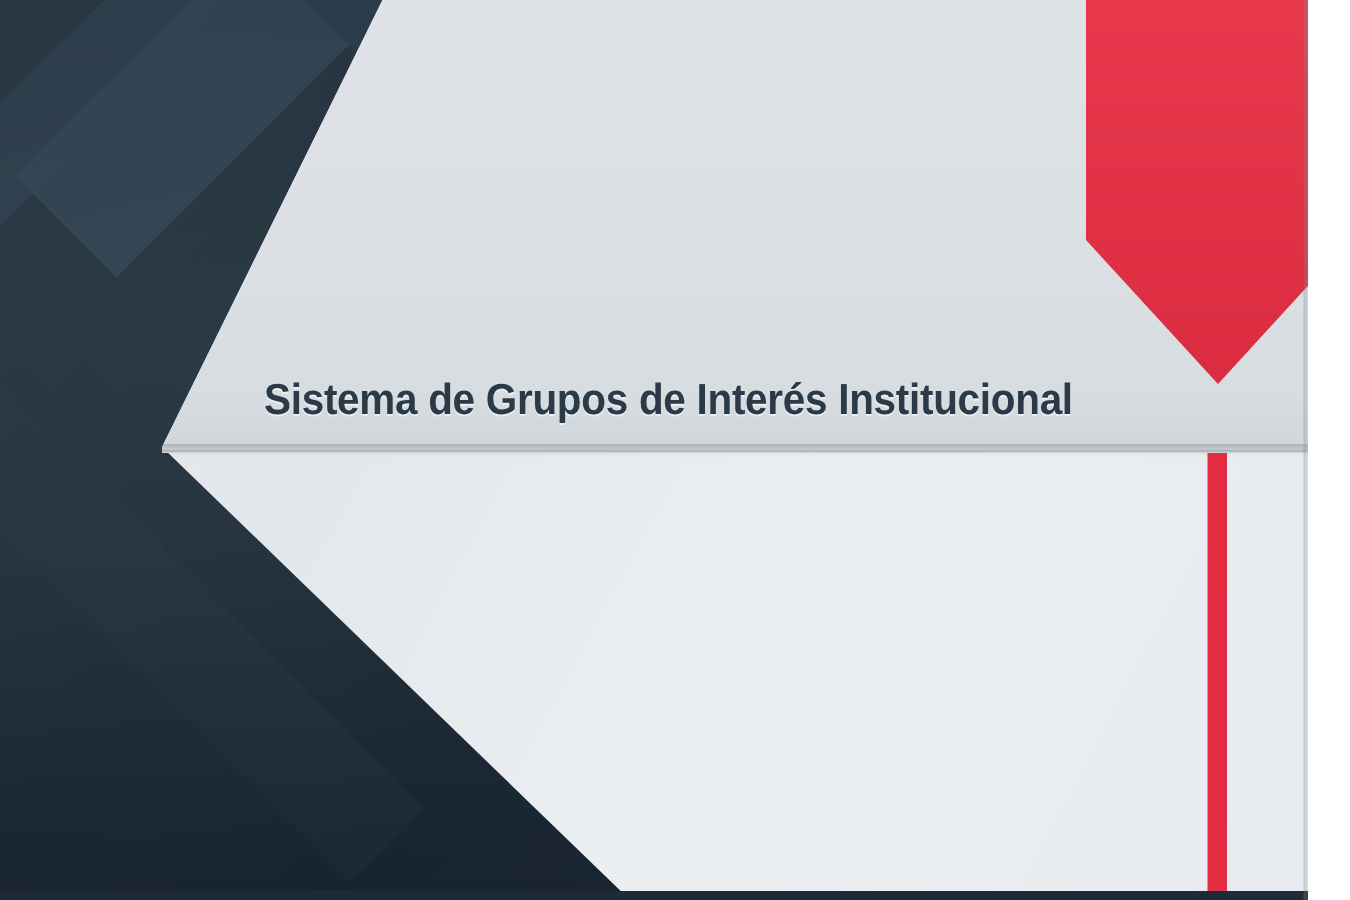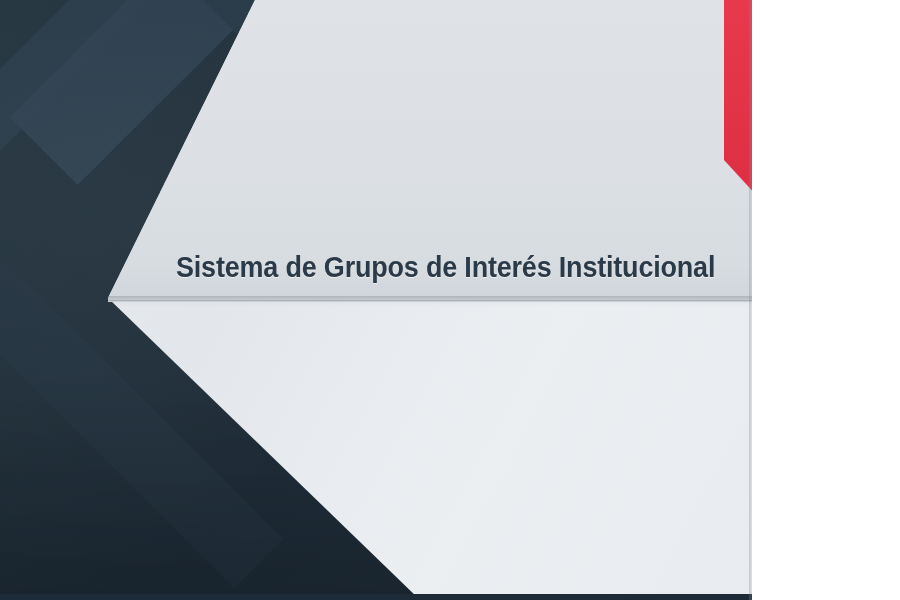--- a/index.html
+++ b/index.html
@@ -2,21 +2,21 @@
 <html><head>
 <meta charset="utf-8">
 <style>
   html, body {
     margin: 0;
     padding: 0;
     background: #ffffff;
   }
   #stage {
     position: relative;
-    width: 752px;
+    width: 872px;
     height: 600px;
     overflow: hidden;
     font-family: "Liberation Sans", sans-serif;
     background: #1f2d39;
   }
 
   
   .bg-base {
     position: absolute;
     inset: 0;

